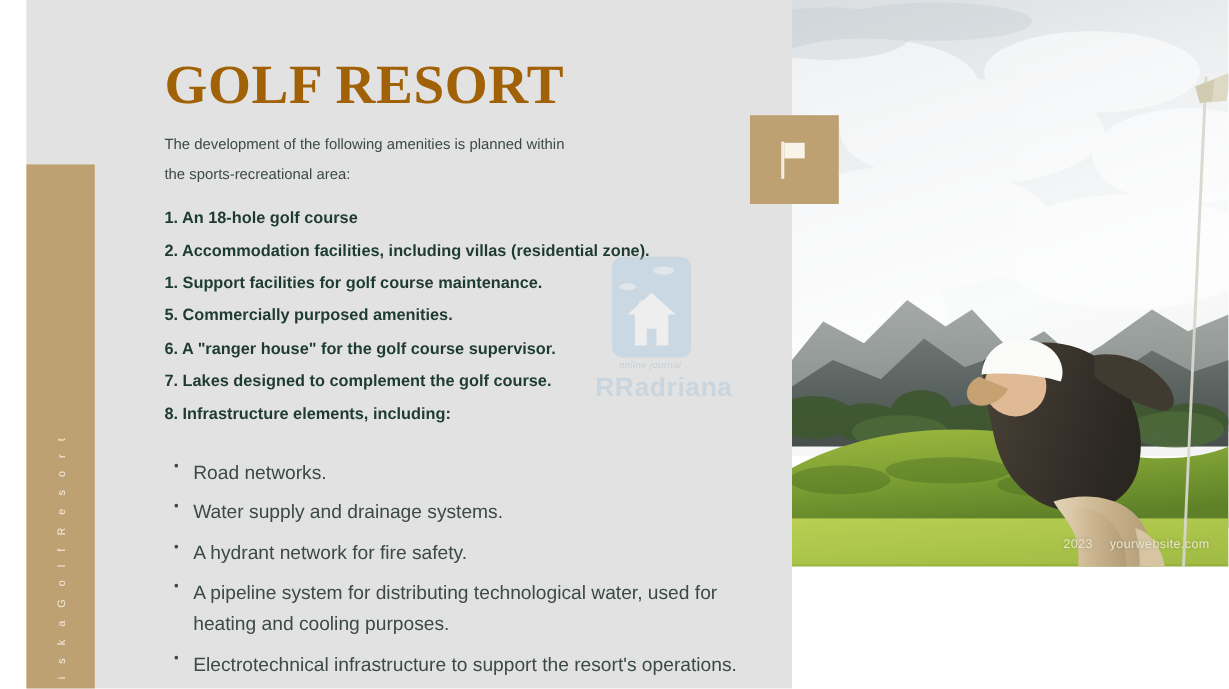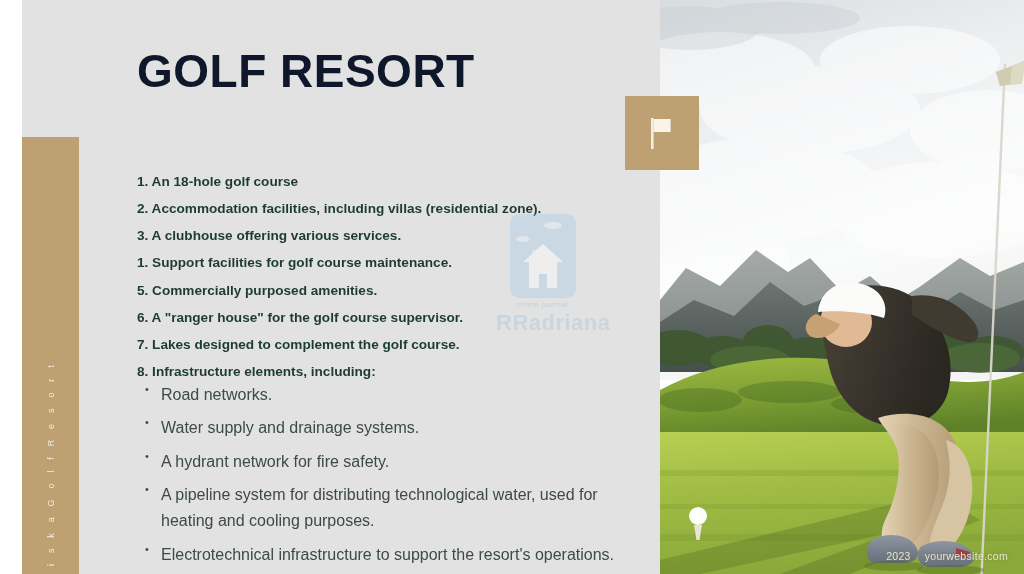--- a/index.html
+++ b/index.html
@@ -28,23 +28,23 @@
     white-space:nowrap;
     font-size:9px; letter-spacing:4.2px;
     color:#f2ece0; font-weight:400;
   }
 
   
   .content { position:absolute; left:137px; top:0; width:500px; height:574px; }
 
   .title {
     position:absolute; top:48px; left:0;
-    font-family:Liberation Sans, sans-serif;
+    font-family:Liberation Serif, serif;
     font-size:46px; font-weight:700; letter-spacing:0.5px;
-    color:#0f172a; line-height:1;
+    color:#a16207; line-height:1;
   }
 
   .intro {
     position:absolute; top:108px; left:0; width:400px;
     font-size:12.4px; line-height:2.05; color:#3d4a46;
   }
 
   .numlist { position:absolute; top:168px; left:0; width:480px; }
   .num-item {
     font-size:13.6px; font-weight:700; color:#1d3b33;
@@ -64,21 +64,21 @@
   }
 
   
   .flagbox {
     position:absolute; left:625px; top:96px; width:74px; height:74px;
     background:#bda172; display:flex; align-items:center; justify-content:center;
     z-index:5;
   }
 
   
-  .photo { position:absolute; left:660px; top:0; width:364px; height:574px; overflow:hidden; }
+  .photo { position:absolute; left:660px; top:0; width:364px; height:472px; overflow:hidden; }
   .photo svg { display:block; width:364px; height:574px; }
 
   .footer {
     position:absolute; right:16px; bottom:12px; z-index:6;
     font-size:10.5px; color:#e8e4cf; letter-spacing:0.3px;
     display:flex; gap:14px; align-items:baseline;
     text-shadow:0 0 3px rgba(90,90,40,.35);
   }
 
   
@@ -111,25 +111,28 @@
   <div class="panel"></div>
 
   <div class="sidebar">
     <div class="side-label">B i s k a   G o l f   R e s o r t</div>
 
   </div>
 
   <div class="content">
     <div class="title">GOLF RESORT</div>
 
+    <div class="intro">
+      <div>The development of the following amenities is planned within</div>
+      <div>the sports-recreational area:</div>
+    </div>
 
     <div class="numlist">
       <div class="num-item">1. An 18-hole golf course</div>
       <div class="num-item">2. Accommodation facilities, including villas (residential zone).</div>
-      <div class="num-item">3. A clubhouse offering various services.</div>
       <div class="num-item">1. Support facilities for golf course maintenance.</div>
       <div class="num-item">5. Commercially purposed amenities.</div>
       <div class="num-item">6. A "ranger house" for the golf course supervisor.</div>
       <div class="num-item">7. Lakes designed to complement the golf course.</div>
       <div class="num-item">8. Infrastructure elements, including:</div>
     </div>
 
     <div class="bullets">
       <div class="bul-item">Road networks.</div>
       <div class="bul-item">Water supply and drainage systems.</div>

